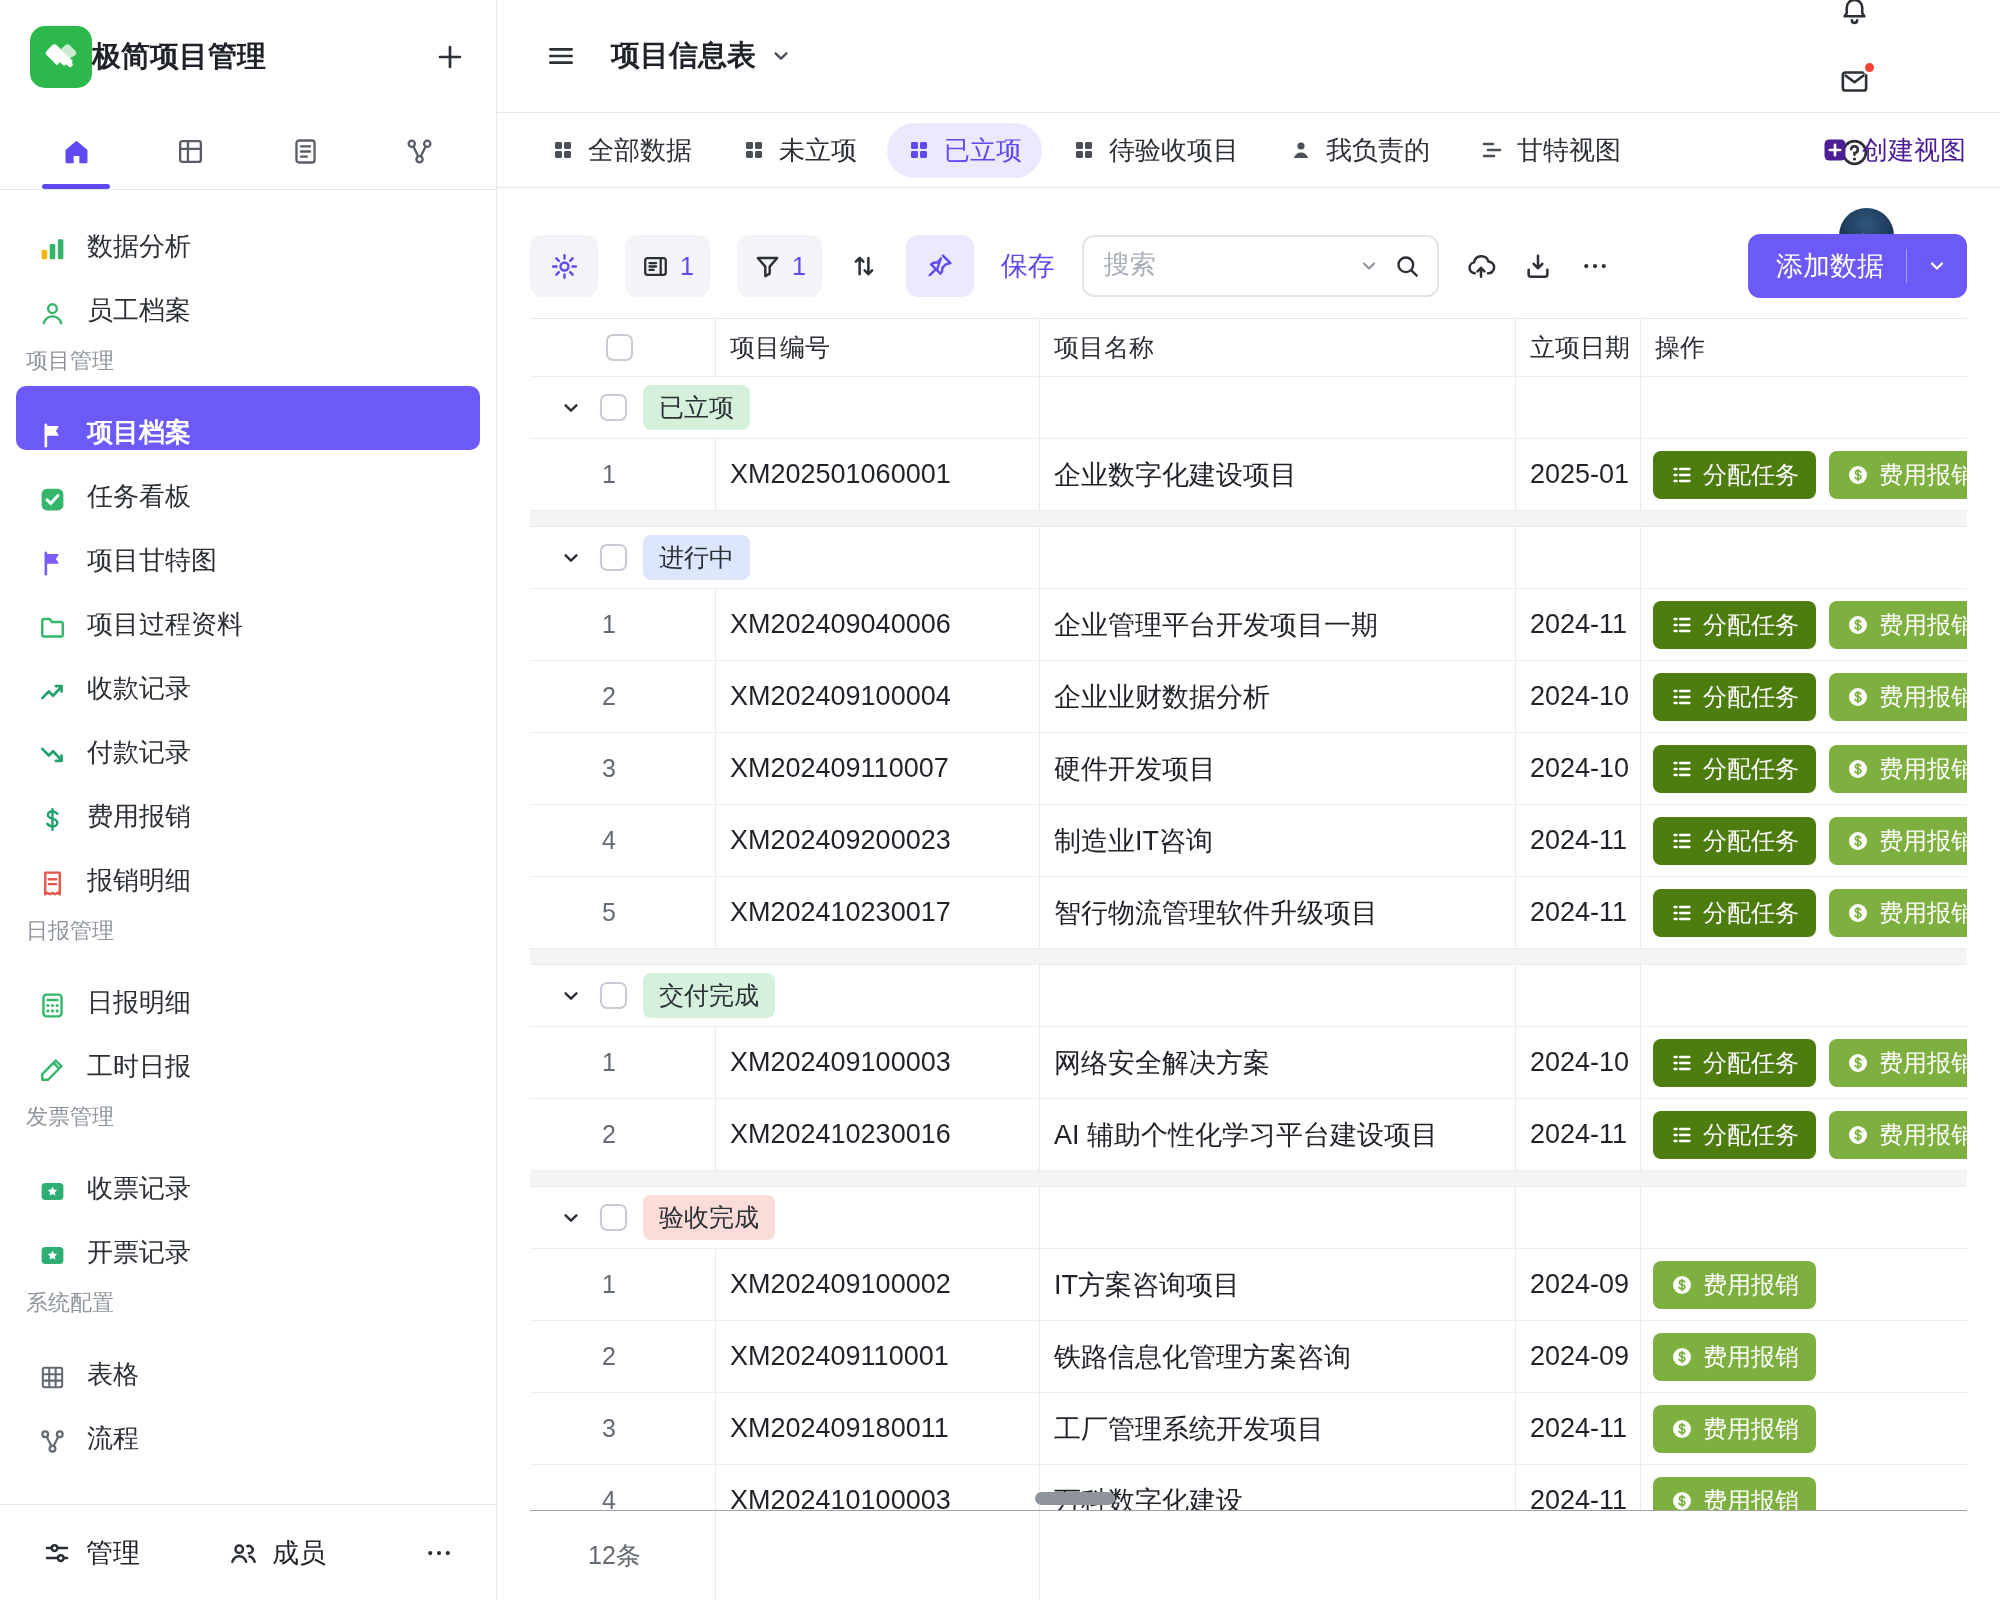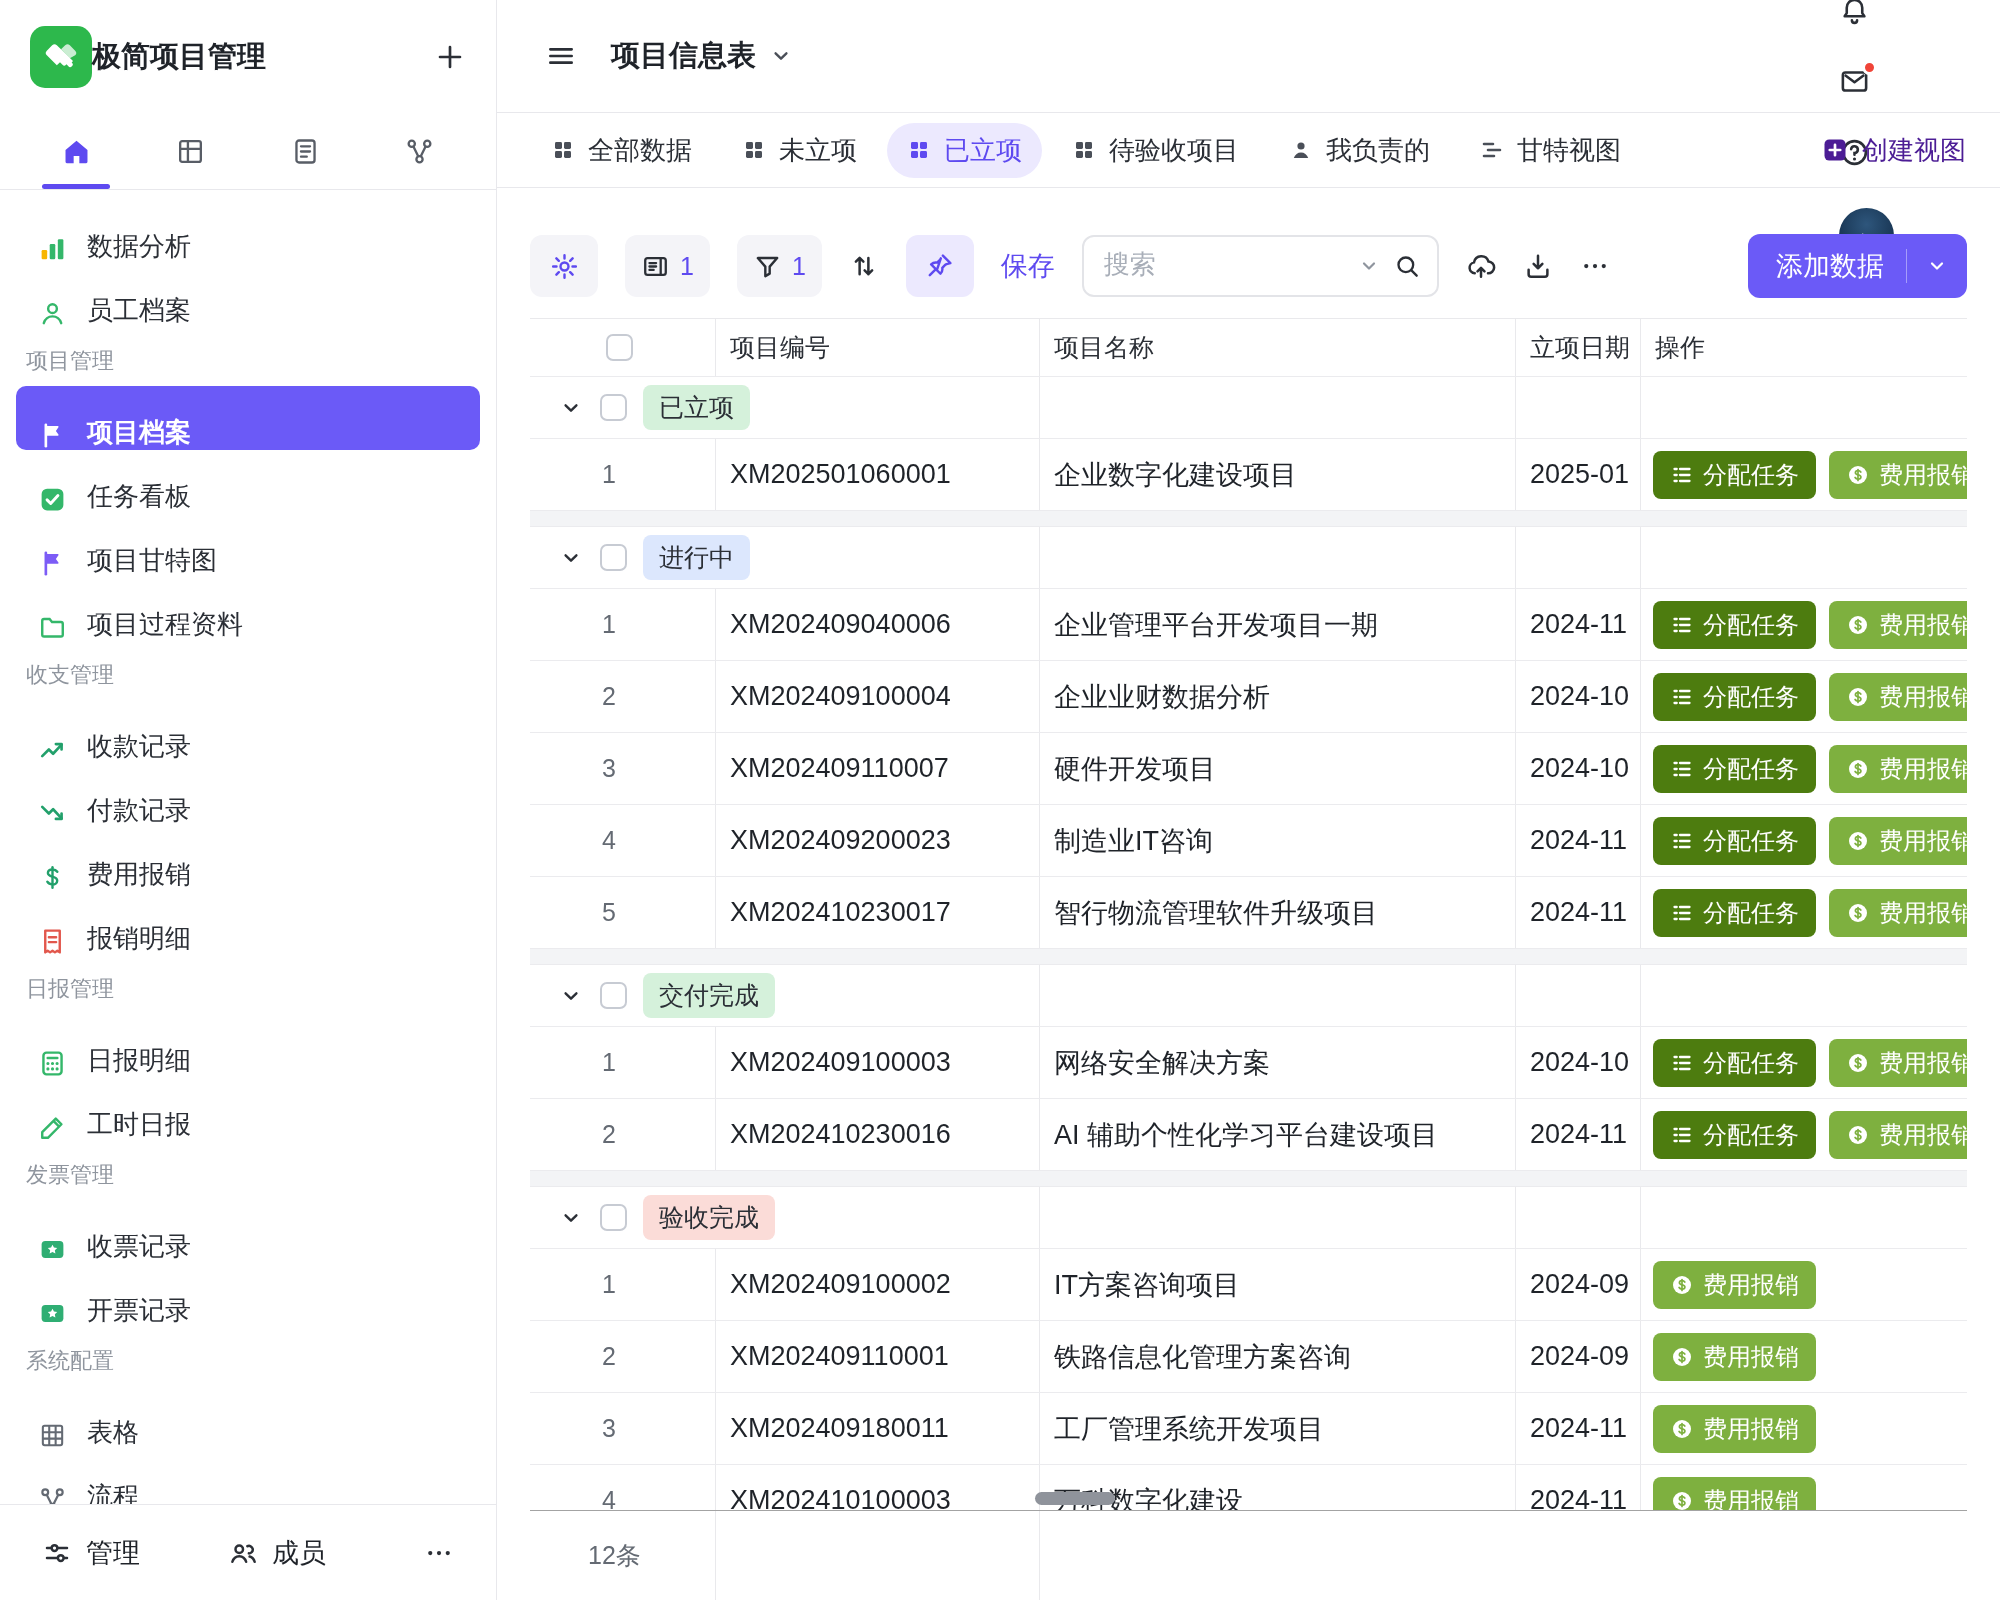--- a/index.html
+++ b/index.html
@@ -213,23 +213,20 @@
           <span class="sb-label">项目甘特图</span>
         </div>
         <div class="sb-item">
           <span class="icon ">
             <svg class="svgi" viewBox="0 0 24 24" aria-hidden="true">
               <path d="M3.5 6.5A1.5 1.5 0 0 1 5 5h4.6l2 2.4H19a1.5 1.5 0 0 1 1.5 1.5V18A1.5 1.5 0 0 1 19 19.5H5A1.5 1.5 0 0 1 3.5 18z" fill="none" stroke="#34B76A" stroke-width="2"></path>
             </svg>
           </span>
           <span class="sb-label">项目过程资料</span>
         </div>
-        <div class="sb-section">
-          <span>收支管理</span>
-        </div>
         <div class="sb-item">
           <span class="icon ">
             <svg class="svgi" viewBox="0 0 24 24" aria-hidden="true">
               <path d="M3.5 17.5 9 12l3.5 3.5 7-7.5" fill="none" stroke="#22A06B" stroke-width="2.2" stroke-linecap="round" stroke-linejoin="round"></path>
               <path d="M14.8 7.5h4.7v4.5" fill="none" stroke="#22A06B" stroke-width="2.2" stroke-linecap="round" stroke-linejoin="round"></path>
             </svg>
           </span>
           <span class="sb-label">收款记录</span>
         </div>
         <div class="sb-item">

